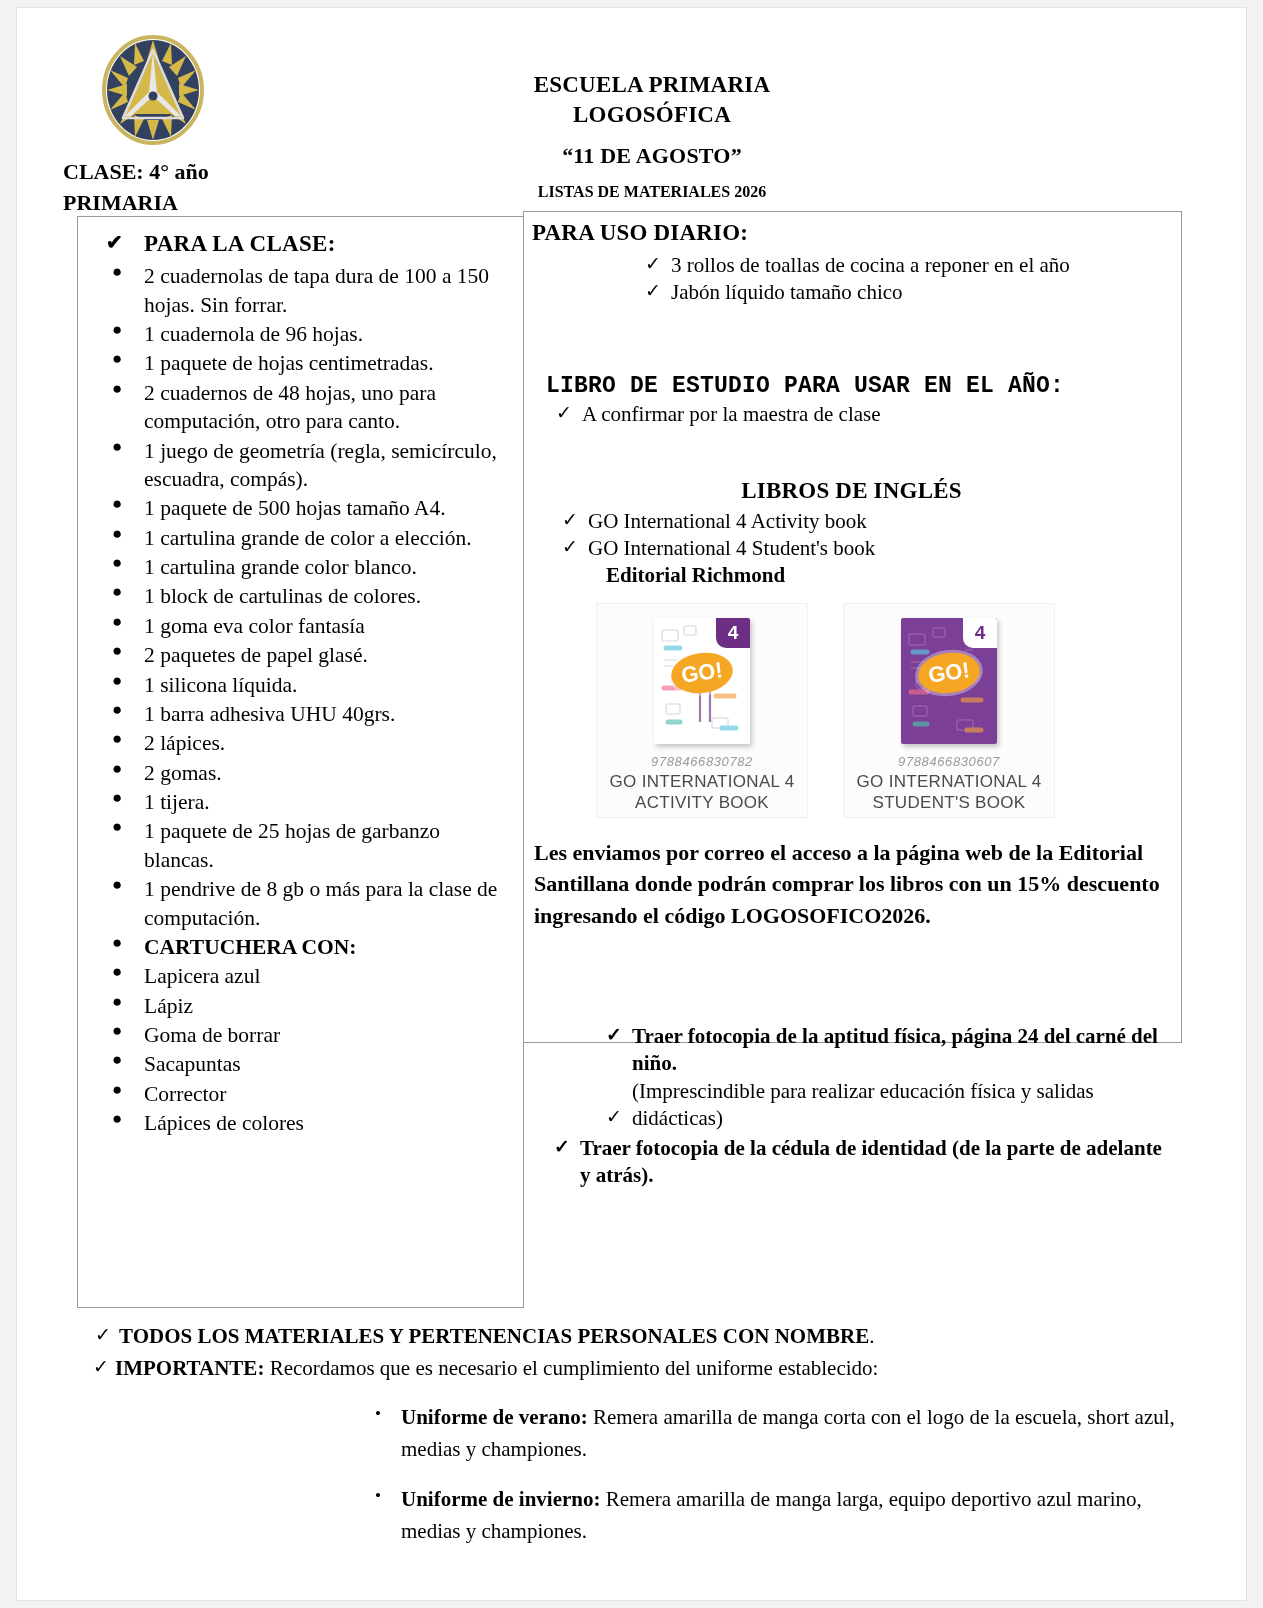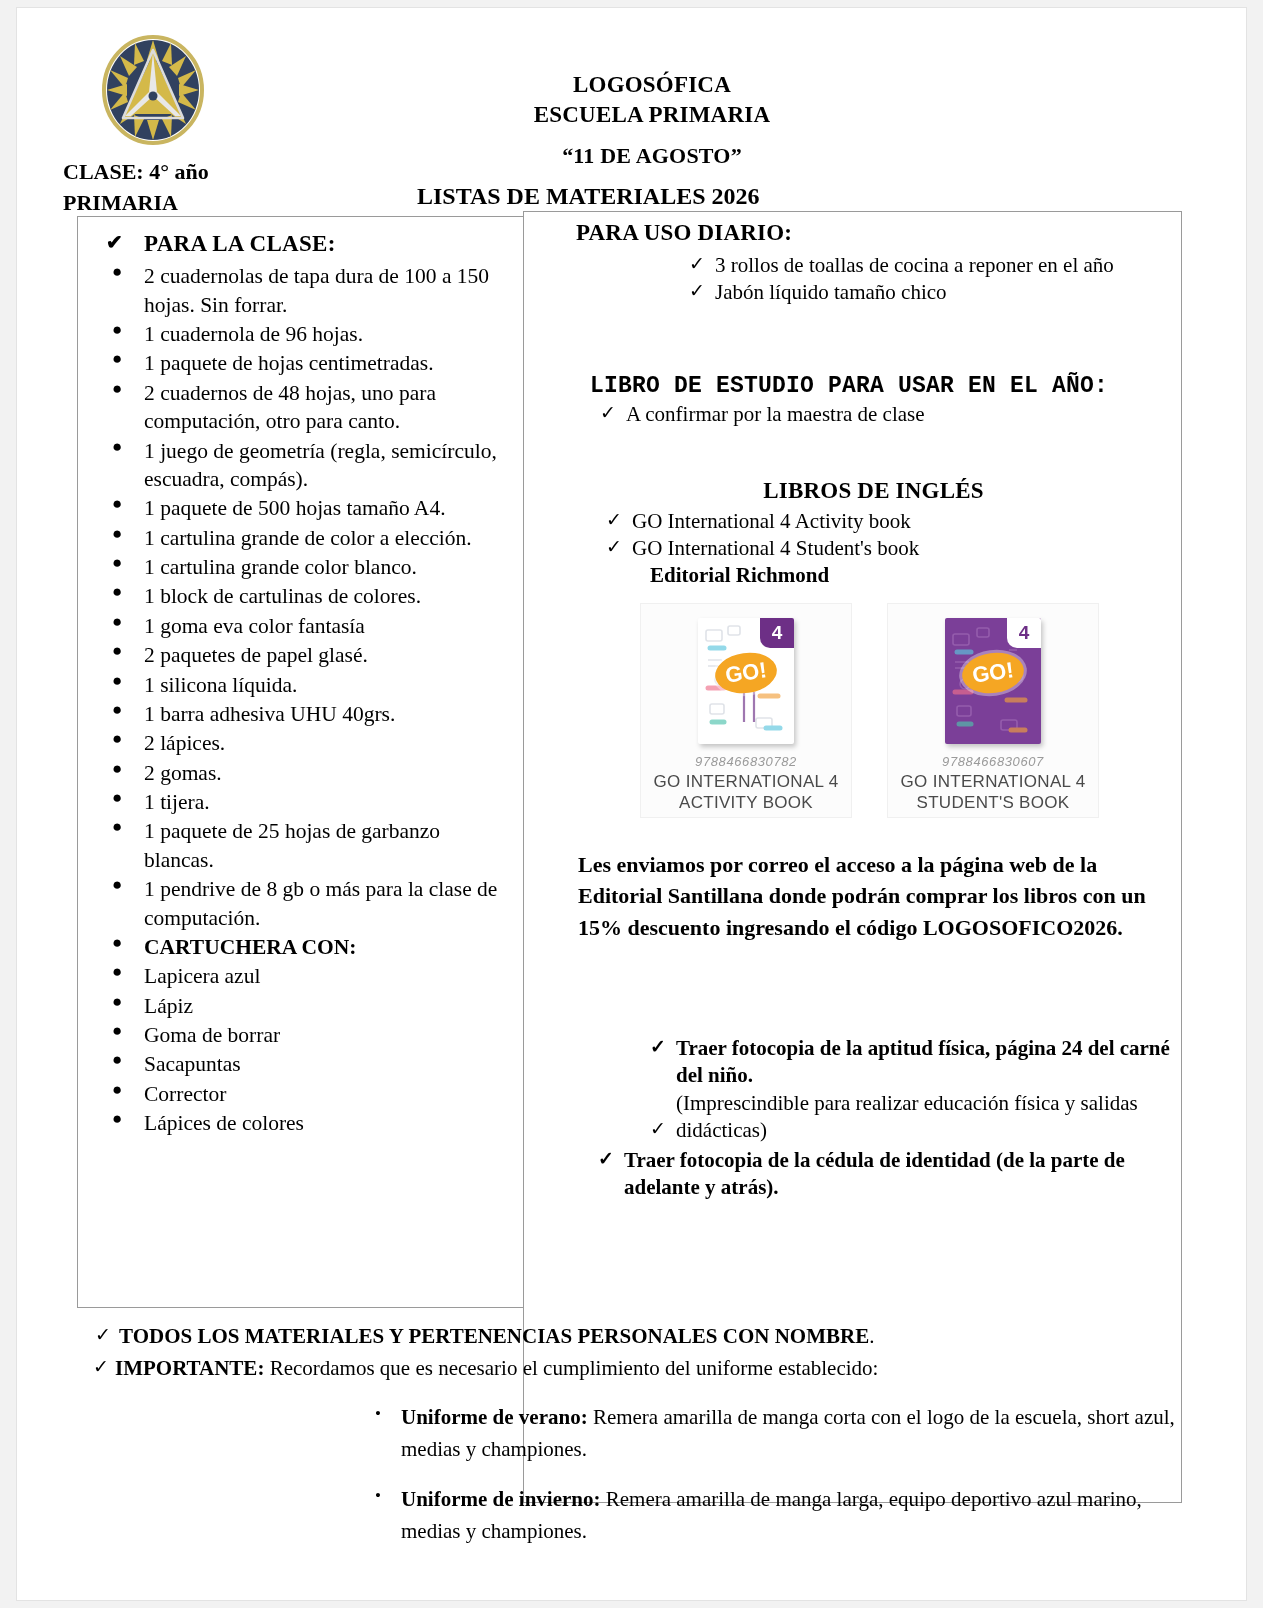--- a/index.html
+++ b/index.html
@@ -58,22 +58,23 @@
     font-weight: bold;
     font-size: 22px;
     line-height: 1.42;
     width: 300px;
   }
   .materials-line {
     position: absolute;
     left: 400px;
     top: 175px;
     width: 470px;
-    font-weight: bold;
-    font-size: 24px;
+    text-align: center;
+    font-weight: bold;
+    font-size: 16px;
   }
 
   
   .table-wrap {
     position: absolute;
     left: 60px;
     top: 203px;
     width: 1105px;
   }
   .col-left {
@@ -83,24 +84,23 @@
     width: 447px;
     height: 1092px;
     border: 1.5px solid #9a9a9a;
     box-sizing: border-box;
   }
   .col-right {
     position: absolute;
     left: 446px;
     top: 0px;
     width: 659px;
-    height: 1292px;
+    height: 832px;
     border: 1.5px solid #9a9a9a;
     box-sizing: border-box;
-    padding-left: 44px;
   }
 
   
   ul.plain {
     list-style: none;
     margin: 0;
     padding: 0;
   }
   .left-inner {
     padding: 12px 8px 0 18px;
@@ -309,22 +309,22 @@
         <g fill="#e8e8e8">
           <polygon points="52,18 56,58 52,62 48,58"></polygon>
           <polygon points="52,62 56,58 80,82 74,82"></polygon>
           <polygon points="52,62 48,58 24,82 30,82"></polygon>
         </g>
         <circle cx="52" cy="62" r="4.5" fill="#31415f"></circle>
       </svg>
     </div>
 
     <div class="title-block">
+      <div>ESCUELA PRIMARIA</div>
       <div>LOGOSÓFICA</div>
-      <div>ESCUELA PRIMARIA</div>
       <div class="title-quote">“11 DE AGOSTO”</div>
     </div>
 
     <div class="class-line">
       <div>CLASE: 4° año</div>
       <div>PRIMARIA</div>
     </div>
 
     <div class="materials-line">LISTAS DE MATERIALES 2026</div>
   </div>
@@ -463,21 +463,21 @@
               </svg>
               <div class="badge">4</div>
               <div class="golog">GO!</div>
             </div>
             <div class="isbn">9788466830607</div>
             <div class="bktitle">GO INTERNATIONAL 4</div>
             <div class="bktitle">STUDENT'S BOOK</div>
           </div>
         </div>
 
-        <div class="para-bold" style="margin-top:32px;">Les enviamos por correo el acceso a la página web de la Editorial Santillana donde podrán comprar los libros con un 15% descuento ingresando el código LOGOSOFICO2026.</div>
+        <div class="para-bold" style="margin-top:20px;">Les enviamos por correo el acceso a la página web de la Editorial Santillana donde podrán comprar los libros con un 15% descuento ingresando el código LOGOSOFICO2026.</div>
 
         <div style="margin-top:92px;">
           <div class="ritem bold indent-sm">
             <span class="mk">✓</span>
             <span>Traer fotocopia de la aptitud física, página 24 del carné del niño.</span>
           </div>
           <div class="indent-sm" style="padding-left:34px;font-size:21px;line-height:1.3;">(Imprescindible para realizar educación física y salidas</div>
           <div class="ritem indent-sm">
             <span class="mk">✓</span>
             <span>didácticas)</span>

